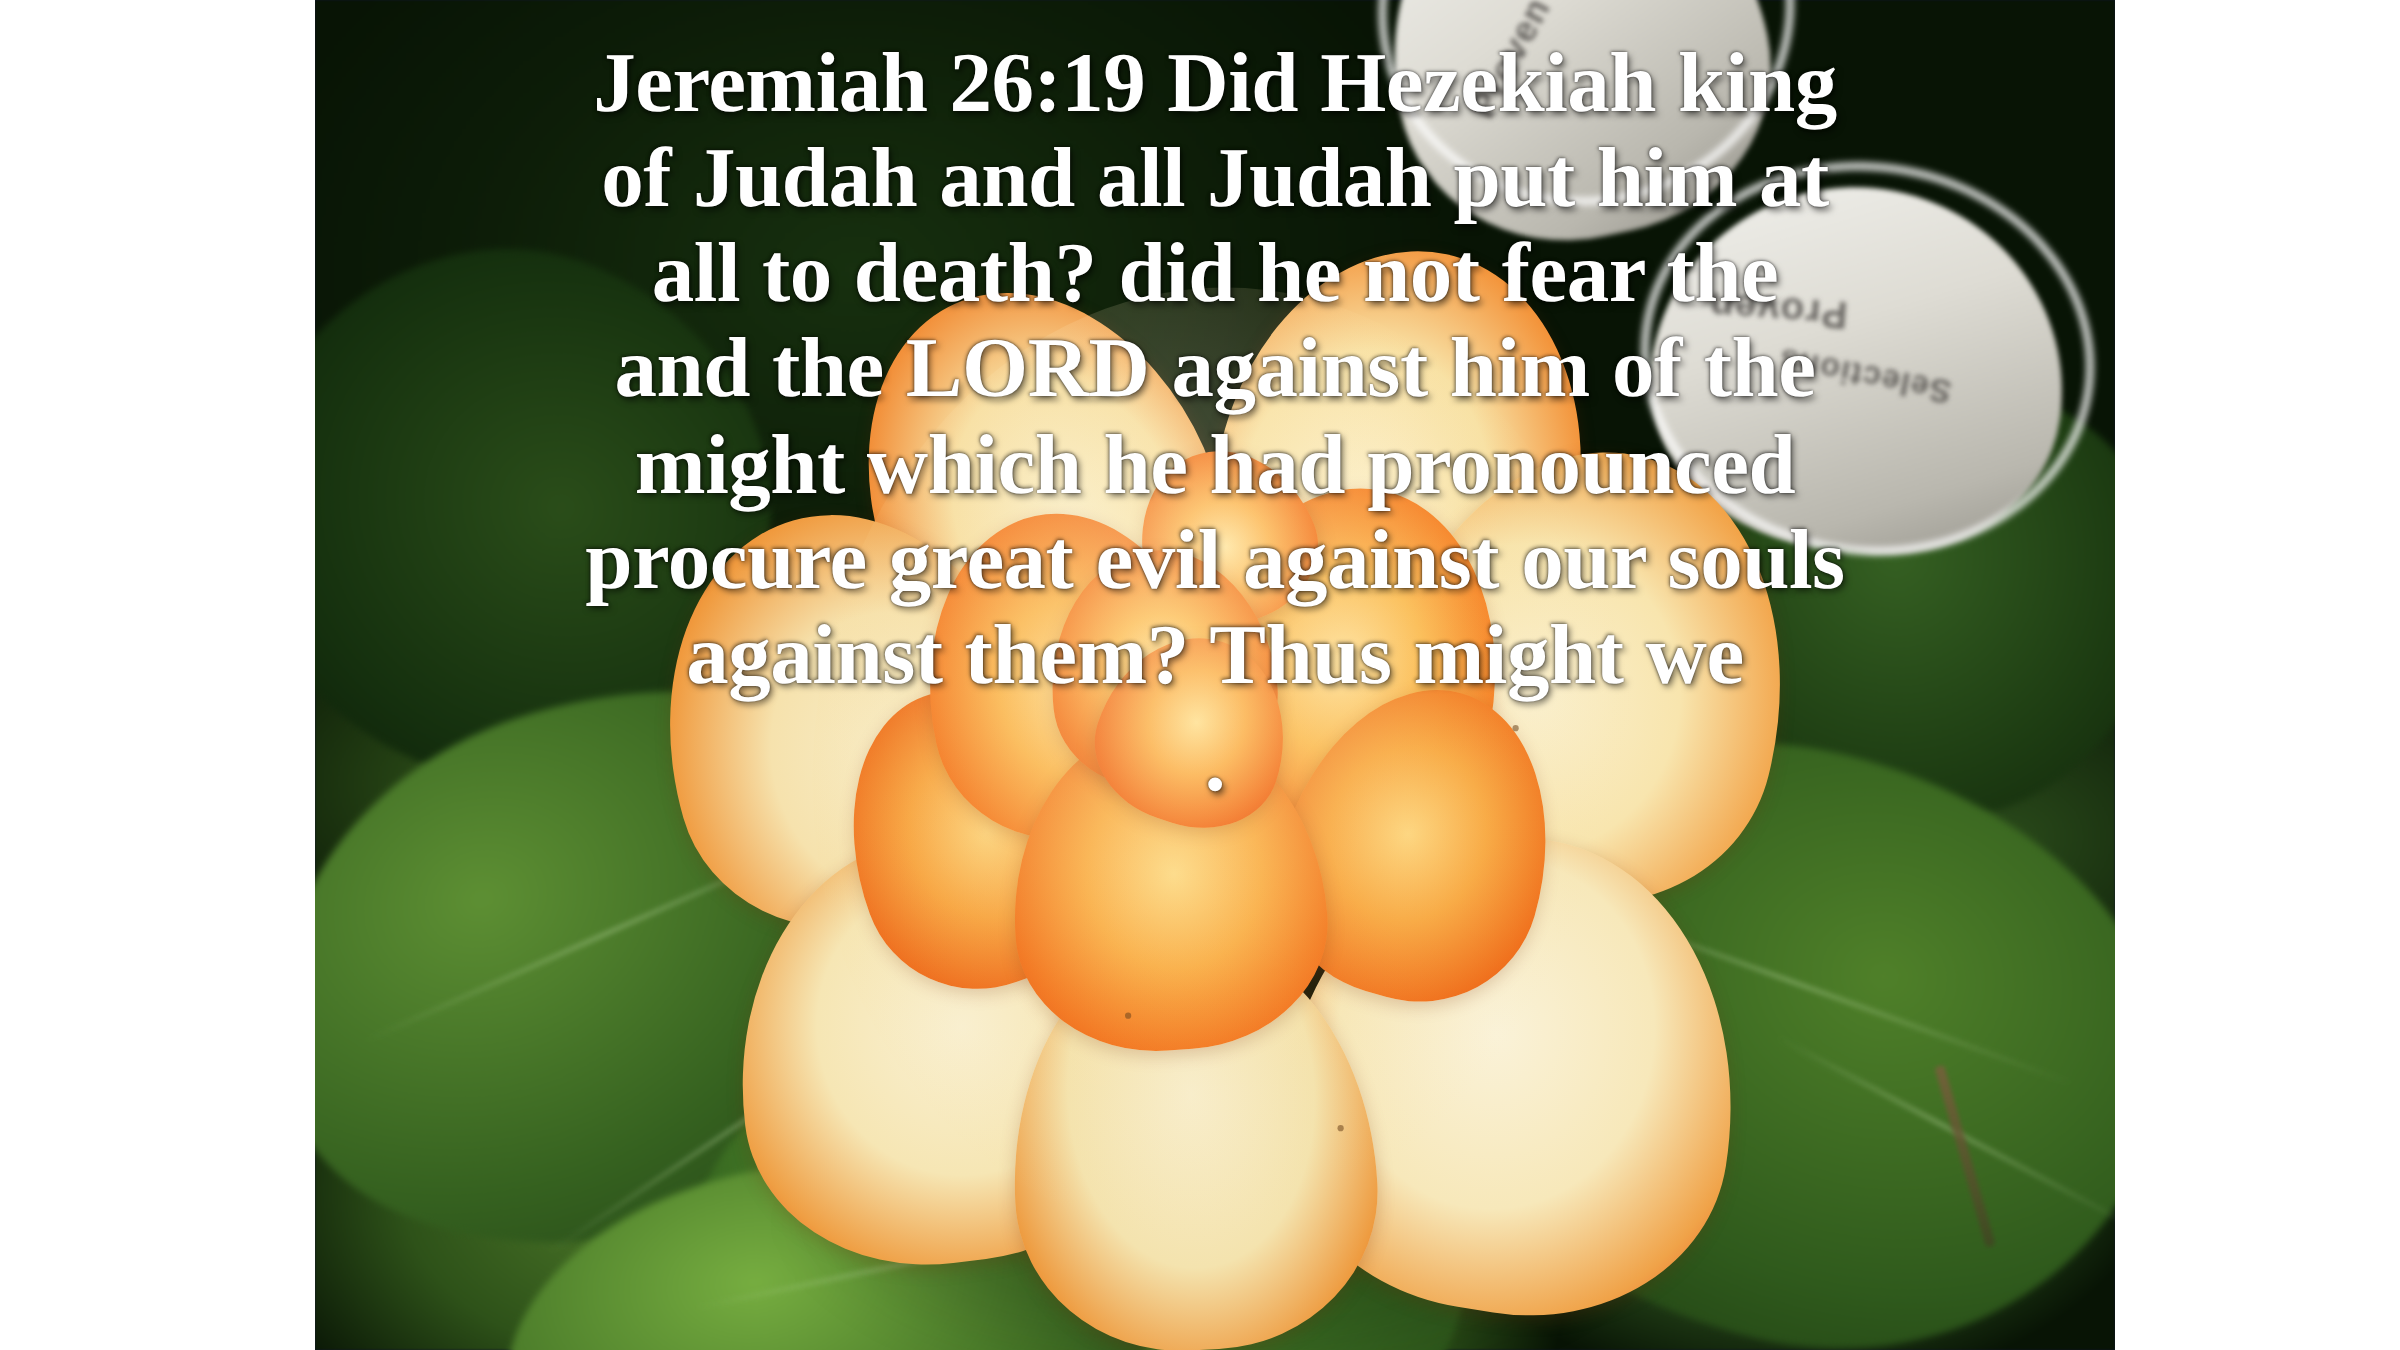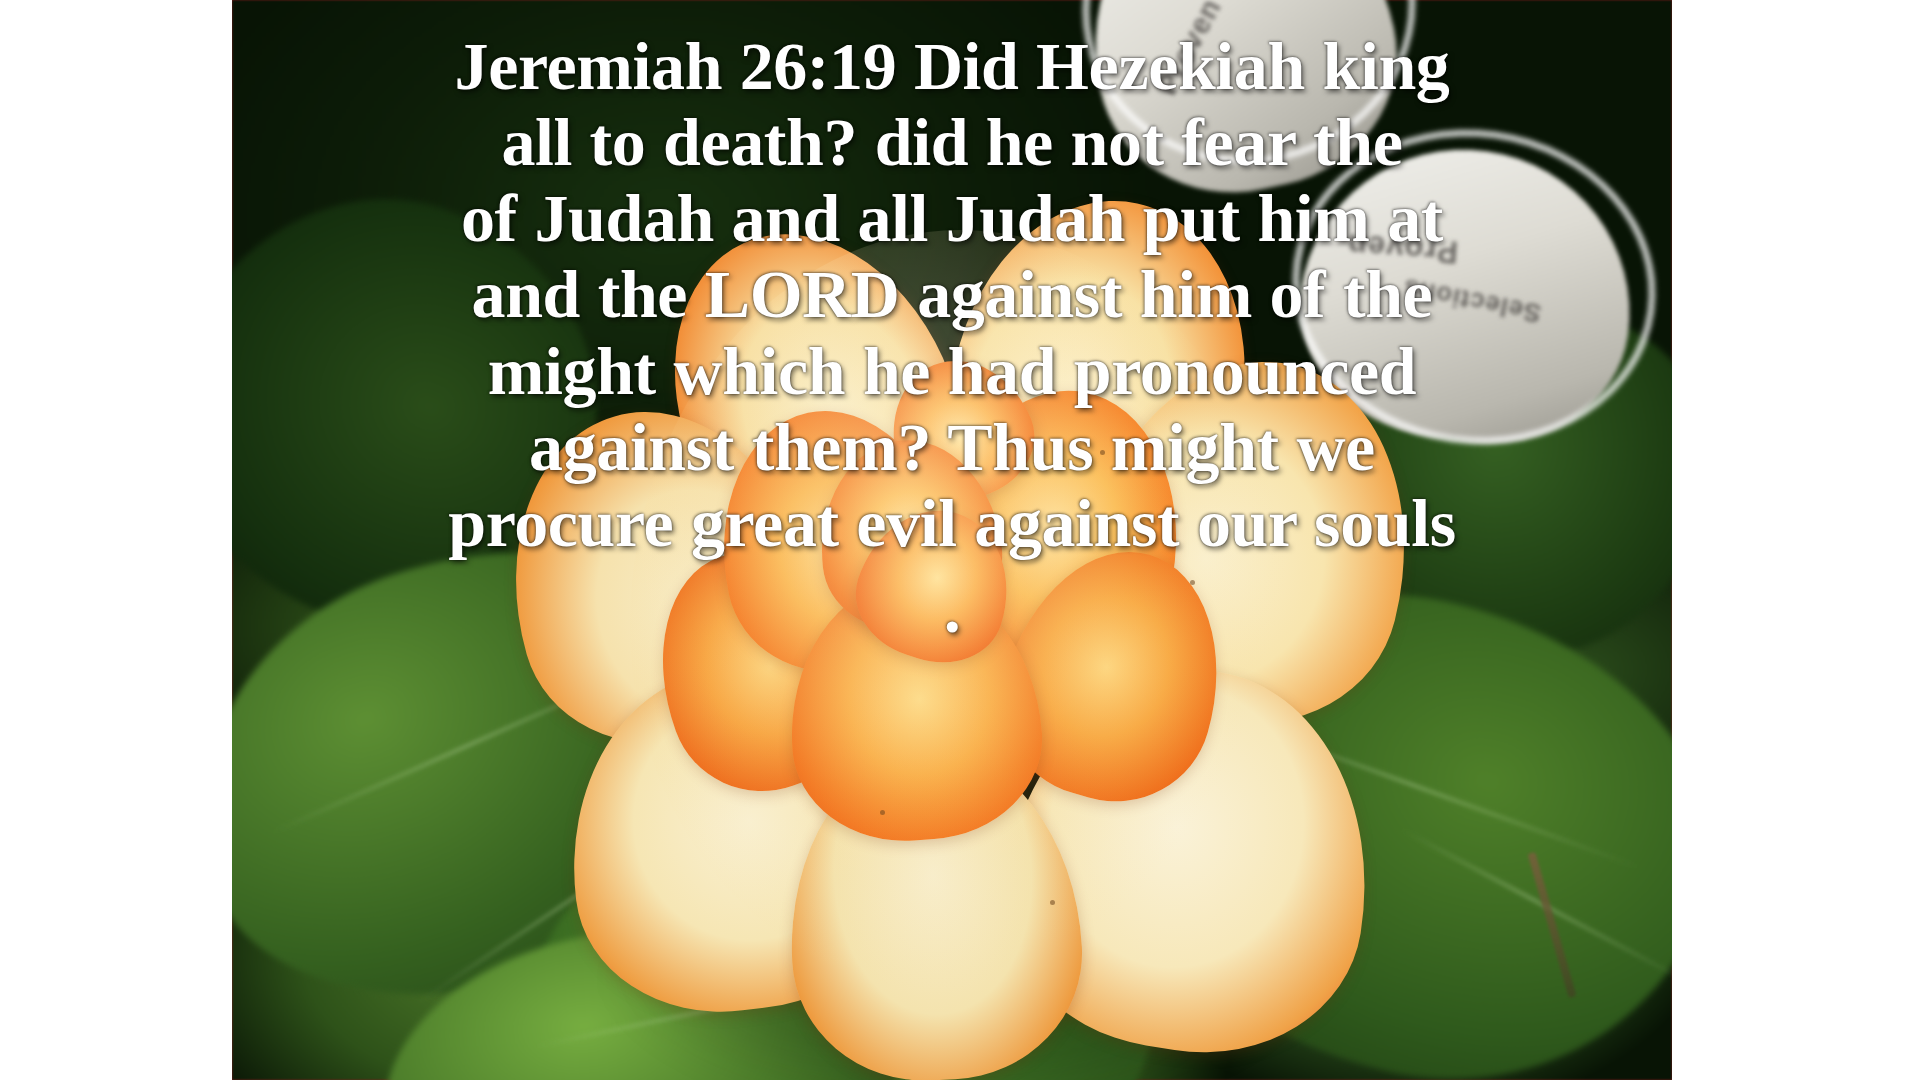--- a/index.html
+++ b/index.html
@@ -10,24 +10,24 @@
   }
   #stage {
     position: relative;
     width: 1920px; height: 1080px;
     background: #ffffff;
   }
 
   
   #photo {
     position: absolute;
-    left: 232px; top: 0;
+    left: 252px; top: 0;
     width: 1440px; height: 1080px;
     overflow: hidden;
-    background: #7f1d1d;
+    background: #0f172a;
   }
 
   
   .foliage {
     position: absolute;
     left: 0; top: 0; width: 100%; height: 100%;
     background:
       radial-gradient(ellipse 420px 300px at 18% 88%, #4e7a2a 0%, #2e5219 45%, rgba(25,45,12,0) 78%),
       radial-gradient(ellipse 380px 260px at 82% 84%, #3f6a22 0%, #27471a 50%, rgba(20,38,12,0) 80%),
       radial-gradient(ellipse 340px 250px at 50% 96%, #52802c 0%, #2a4c17 55%, rgba(20,38,12,0) 82%),
@@ -267,23 +267,23 @@
       <div class="bloom-sheen"></div>
 
       <div class="speck" style="left:610px; top:340px;"></div>
       <div class="speck" style="left:700px; top:470px;"></div>
       <div class="speck" style="left:390px; top:700px;"></div>
       <div class="speck" style="left:560px; top:790px;"></div>
     </div>
 
     <div id="verse">
       <span class="vline">Jeremiah 26:19 Did Hezekiah king</span>
+      <span class="vline">of Judah and all Judah put him at</span>
       <span class="vline">all to death? did he not fear the</span>
-      <span class="vline">of Judah and all Judah put him at</span>
       <span class="vline">and the LORD against him of the</span>
       <span class="vline">might which he had pronounced</span>
+      <span class="vline">procure great evil against our souls</span>
       <span class="vline">against them? Thus might we</span>
-      <span class="vline">procure great evil against our souls</span>
       <span class="vline tail">.</span>
     </div>
 
   </div>
 </div>
 
 </body></html>

